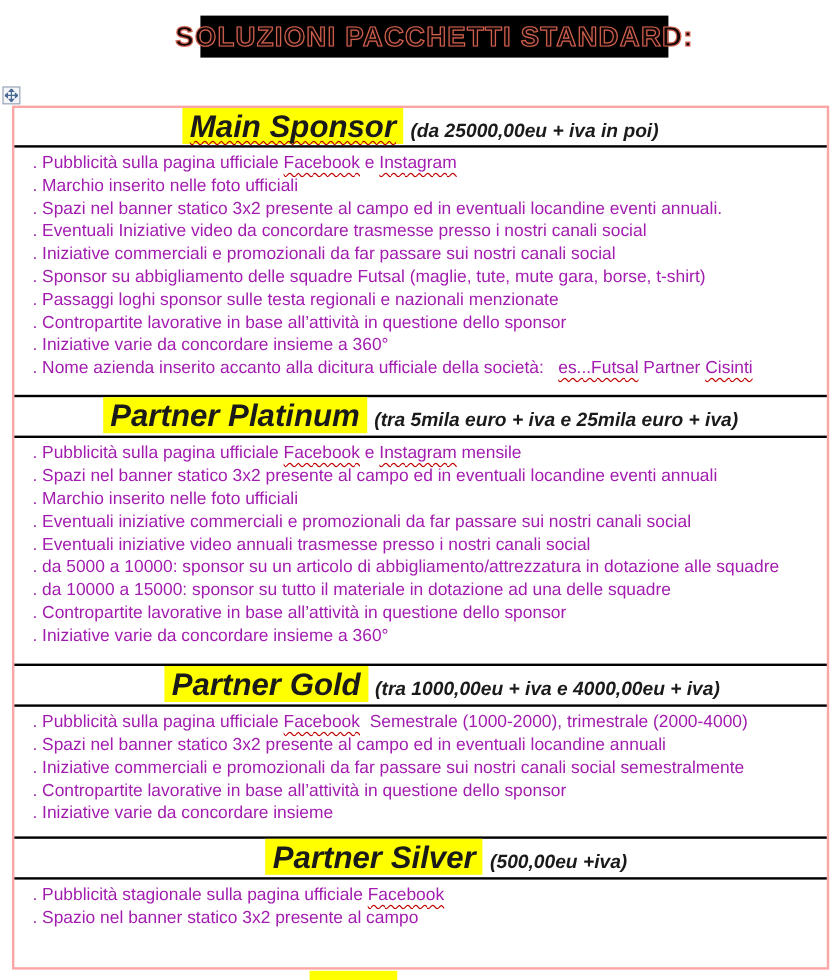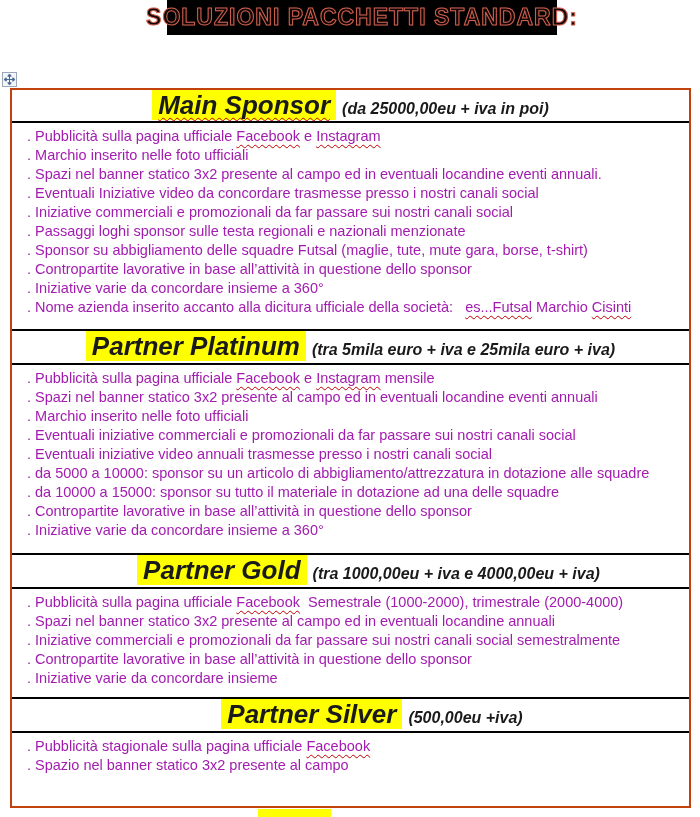--- a/index.html
+++ b/index.html
@@ -10,21 +10,21 @@
     height: 817px;
     background: #ffffff;
     font-family: "Liberation Sans", sans-serif;
     color: #1a1a1a;
     overflow: hidden;
   }
   
   .title-bar {
     position: absolute;
     left: 167px;
-    top: 0;
+    top: 13px;
     width: 390px;
     height: 35px;
     background: #000000;
     display: flex;
     align-items: center;
     justify-content: center;
   }
   .title-text {
     font-size: 23px;
     font-weight: bold;
@@ -48,21 +48,21 @@
     justify-content: center;
     cursor: move;
   }
   
   .doc-table {
     position: absolute;
     left: 10px;
     top: 88px;
     width: 681px;
     height: 720px;
-    border: 2px solid #c2410c;
+    border: 2px solid #fca5a5;
     background: #ffffff;
   }
   .row { width: 100%; border-bottom: 2px solid #000000; }
   .row:last-child { border-bottom: none; }
   .header-row {
     display: flex;
     align-items: baseline;
     justify-content: center;
     overflow: visible;
   }
@@ -143,25 +143,25 @@
     <div class="row header-row h-main">
       <span class="section-name sq">Main Sponsor</span>
       <span class="section-price">(da 25000,00eu + iva in poi)</span>
     </div>
     <div class="row content-row c-main">
         <div class="bullet-line"><span>. Pubblicità sulla pagina ufficiale </span><span class="sq">Facebook</span><span> e </span><span class="sq">Instagram</span></div>
         <div class="bullet-line"><span>. Marchio inserito nelle foto ufficiali</span></div>
         <div class="bullet-line"><span>. Spazi nel banner statico 3x2 presente al campo ed in eventuali locandine eventi annuali.</span></div>
         <div class="bullet-line"><span>. Eventuali Iniziative video da concordare trasmesse presso i nostri canali social</span></div>
         <div class="bullet-line"><span>. Iniziative commerciali e promozionali da far passare sui nostri canali social</span></div>
+        <div class="bullet-line"><span>. Sponsor su abbigliamento delle squadre Futsal (maglie, tute, mute gara, borse, t-shirt)</span></div>
         <div class="bullet-line"><span>. Passaggi loghi sponsor sulle testa regionali e nazionali menzionate</span></div>
-        <div class="bullet-line"><span>. Sponsor su abbigliamento delle squadre Futsal (maglie, tute, mute gara, borse, t-shirt)</span></div>
         <div class="bullet-line"><span>. Contropartite lavorative in base all’attività in questione dello sponsor</span></div>
         <div class="bullet-line"><span>. Iniziative varie da concordare insieme a 360°</span></div>
-        <div class="bullet-line"><span>. Nome azienda inserito accanto alla dicitura ufficiale della società:&nbsp;&nbsp;&nbsp;</span><span class="sq">es...Futsal</span><span> Marchio </span><span class="sq">Cisinti</span></div>
+        <div class="bullet-line"><span>. Nome azienda inserito accanto alla dicitura ufficiale della società:&nbsp;&nbsp;&nbsp;</span><span class="sq">es...Futsal</span><span> Partner </span><span class="sq">Cisinti</span></div>
       </div>
 
     <div class="row header-row h-platinum">
       <span class="section-name">Partner Platinum</span>
       <span class="section-price">(tra 5mila euro + iva e 25mila euro + iva)</span>
     </div>
     <div class="row content-row c-platinum">
         <div class="bullet-line"><span>. Pubblicità sulla pagina ufficiale </span><span class="sq">Facebook</span><span> e </span><span class="sq">Instagram</span><span> mensile</span></div>
         <div class="bullet-line"><span>. Spazi nel banner statico 3x2 presente al campo ed in eventuali locandine eventi annuali</span></div>
         <div class="bullet-line"><span>. Marchio inserito nelle foto ufficiali</span></div>

